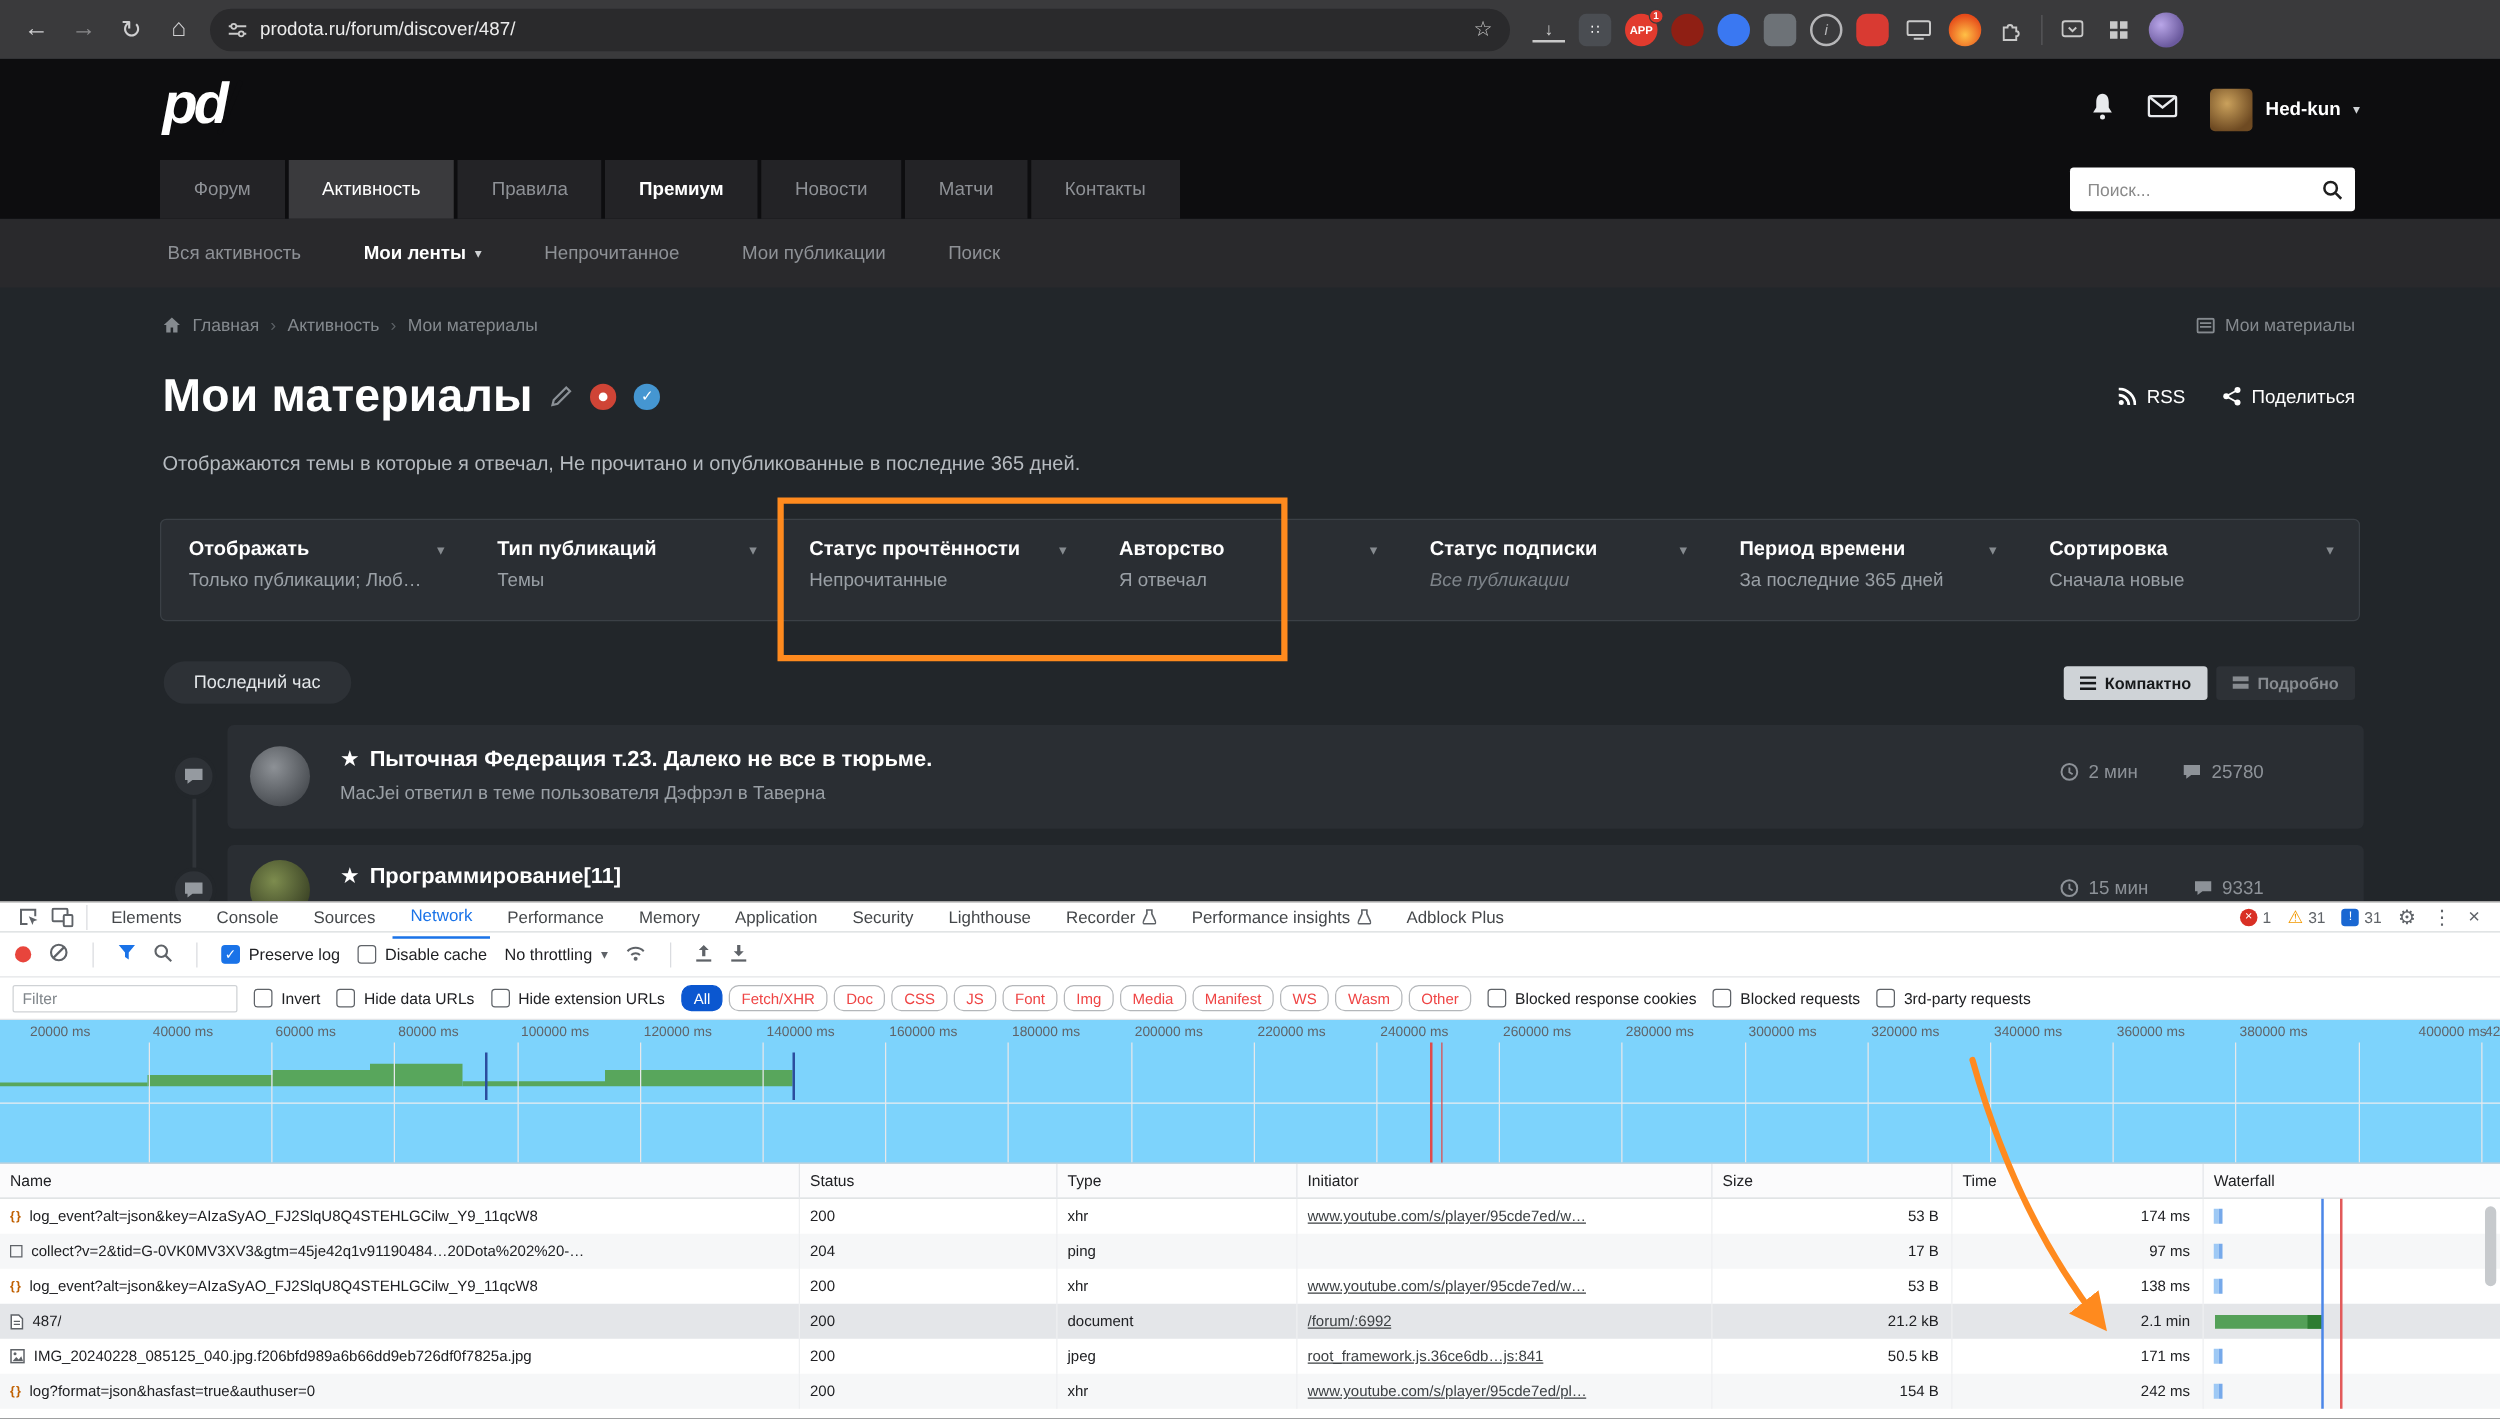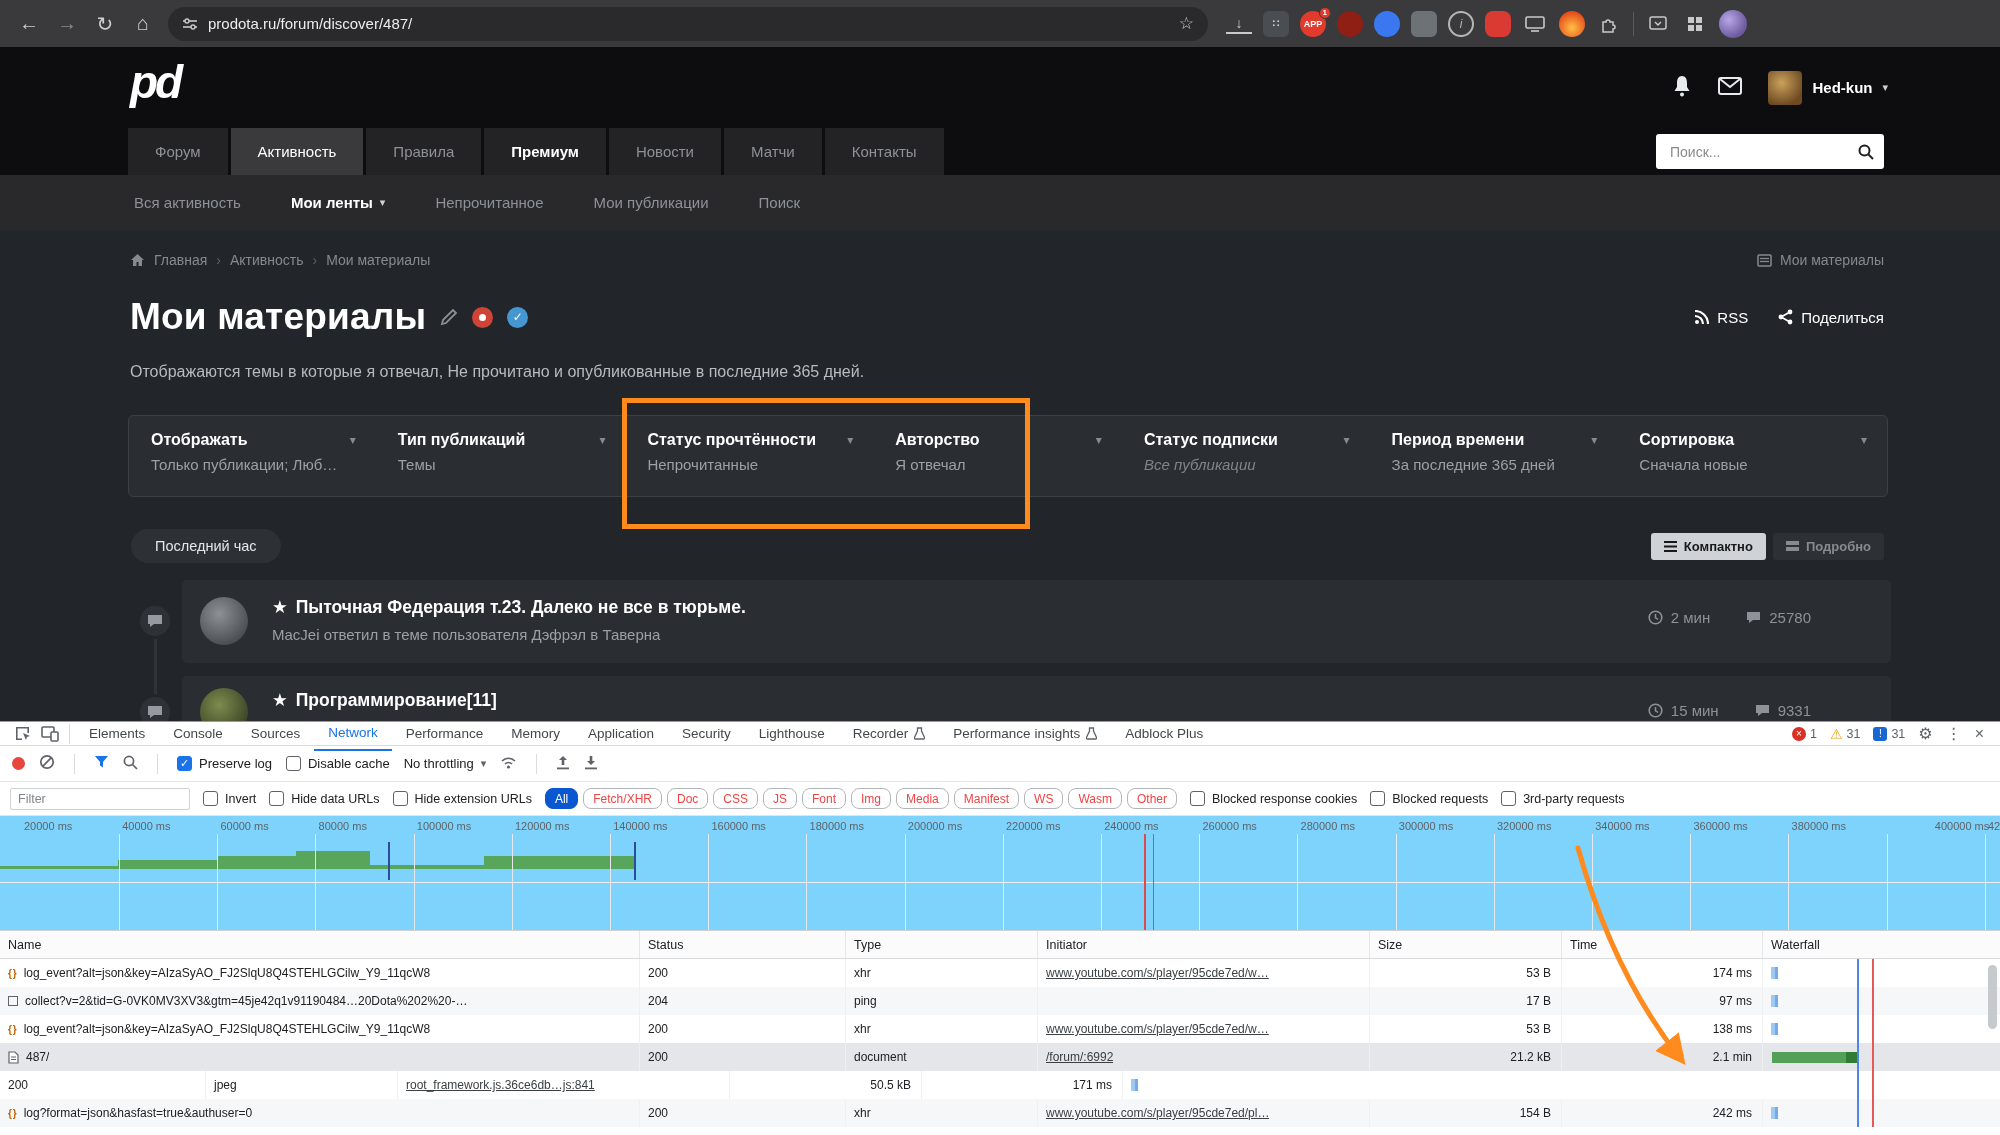--- a/index.html
+++ b/index.html
@@ -809,20 +809,30 @@
           <span class="init-link">/forum/:6992</span>
         </span>
       <span class="td col-size num">21.2 kB</span>
       <span class="td col-time num">2.1 min</span>
       <span class="td col-wf wf-cell">
           <span class="wf-green"></span>
         </span>
     </div>
 
     <div class="dt-row">
+      <span class="td col-name">
+        <span class="ni">
+          <svg width="12" height="12" viewBox="0 0 12 12">
+              <rect x="0.8" y="0.8" width="10.4" height="10.4" fill="none" stroke="#5f6368" stroke-width="1.2"></rect>
+              <circle cx="4" cy="4" r="1.2" fill="#5f6368"></circle>
+              <path d="M2 10 l3 -3.5 l2 2 l2 -2.5 l1.5 4 z" fill="#5f6368"></path>
+            </svg>
+        </span>
+        <span class="nm">IMG_20240228_085125_040.jpg.f206bfd989a6b66dd9eb726df0f7825a.jpg</span>
+      </span>
       <span class="td col-status">200</span>
       <span class="td col-type">jpeg</span>
       <span class="td col-init">
           <span class="init-link">root_framework.js.36ce6db…js:841</span>
         </span>
       <span class="td col-size num">50.5 kB</span>
       <span class="td col-time num">171 ms</span>
       <span class="td col-wf wf-cell">
           <span class="wf-tick-a"></span>
           <span class="wf-tick-b"></span>

